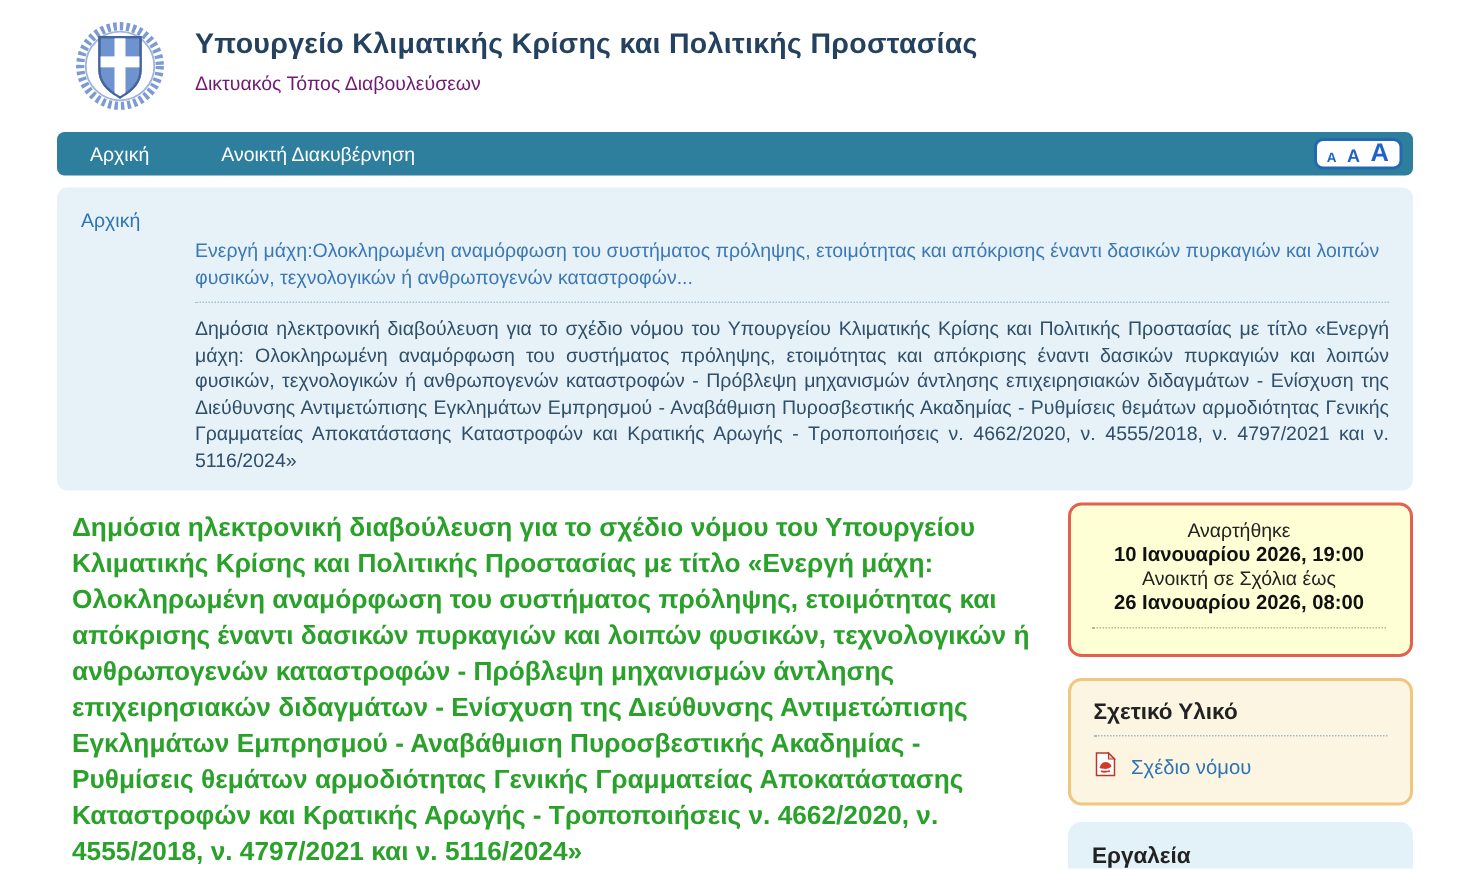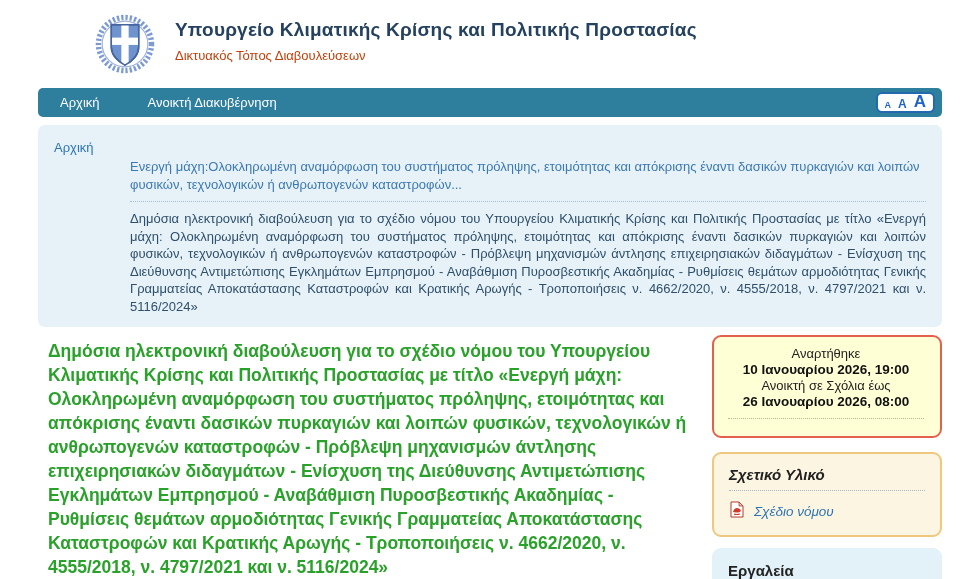--- a/index.html
+++ b/index.html
@@ -1,24 +1,24 @@
 <!DOCTYPE html>
 <html lang="el"><head>
 <meta charset="utf-8">
 <style>
   * { margin:0; padding:0; box-sizing:border-box; }
   html,body { width:980px; height:579px; background:#fff; overflow:hidden;
               font-family:"Liberation Sans", sans-serif; }
 
   
-  .header { display:flex; align-items:flex-start; padding:10px 0 0 48px; height:86px;margin-left:45px; }
+  .header { display:flex; align-items:flex-start; padding:10px 0 0 48px; height:86px; }
   .logo { width:64px; height:68px; flex:0 0 auto; }
   .header-text { margin-left:18px; padding-top:9px; }
   .site-title { color:#24425f; font-size:19px; font-weight:bold; letter-spacing:.2px; }
-  .site-subtitle { color:#c2410c; font-size:13px; margin-top:7px; }
+  .site-subtitle { color:#701a75; font-size:13px; margin-top:7px; }
 
   
   .nav { position:relative; margin:2px 38px 0 38px; height:29px; background:#2e7e9e;
          border-radius:5px; display:flex; align-items:center; color:#fff; }
   .nav a.nav-item { color:#fff; text-decoration:none; font-size:13px; padding:0 24px;
                     line-height:29px; white-space:nowrap; }
   .nav a.nav-item:first-child { padding-left:22px; }
   .font-sizer { position:absolute; right:7px; top:4px; background:#fff;
                 border:2px solid #2468b0; border-radius:6px; height:21px;
                 display:flex; align-items:flex-end; padding:0 7px 1px 7px; gap:7px; }
@@ -48,21 +48,21 @@
 
   
   .dates-box { background:#ffffd6; border:2px solid #e4604e; border-radius:9px;
                text-align:center; padding:9px 6px 10px 4px; margin-top:-4px; }
   .dates-box .lbl { color:#222; font-size:13px; line-height:16px; }
   .dates-box .val { color:#111; font-size:13.5px; font-weight:bold; line-height:16px; }
   .dates-sep { border-top:1px dotted #b9b98f; margin:8px 10px 7px 10px; }
   .remaining { color:#2140c8; font-size:15px; font-weight:bold; }
 
   .related-box { background:#fcf5e2; border:2px solid #efc77e; border-radius:9px;
-                 margin-top:14px; padding:12px 15px 14px 15px;font-style:italic; }
+                 margin-top:14px; padding:12px 15px 14px 15px; }
   .panel-title { color:#222; font-size:15px; font-weight:bold; }
   .panel-sep { border-top:1px dotted #a5b8c4; margin:7px 0 10px 0; }
   .icon-row { display:flex; align-items:center; gap:9px; font-size:13.5px; color:#222; }
   .icon-row a { color:#2e74b5; text-decoration:none; }
 
   .blue-panel { background:#e3f1f8; border-radius:9px; margin-top:11px;
                 padding:14px 16px 40px 16px; }
 
   .icon { flex:0 0 auto; display:inline-block; }
 </style>

